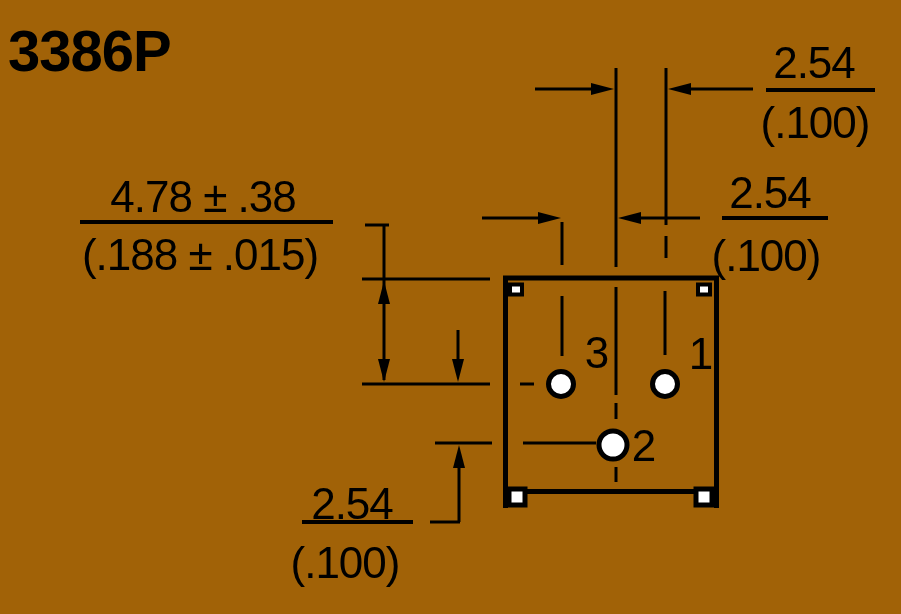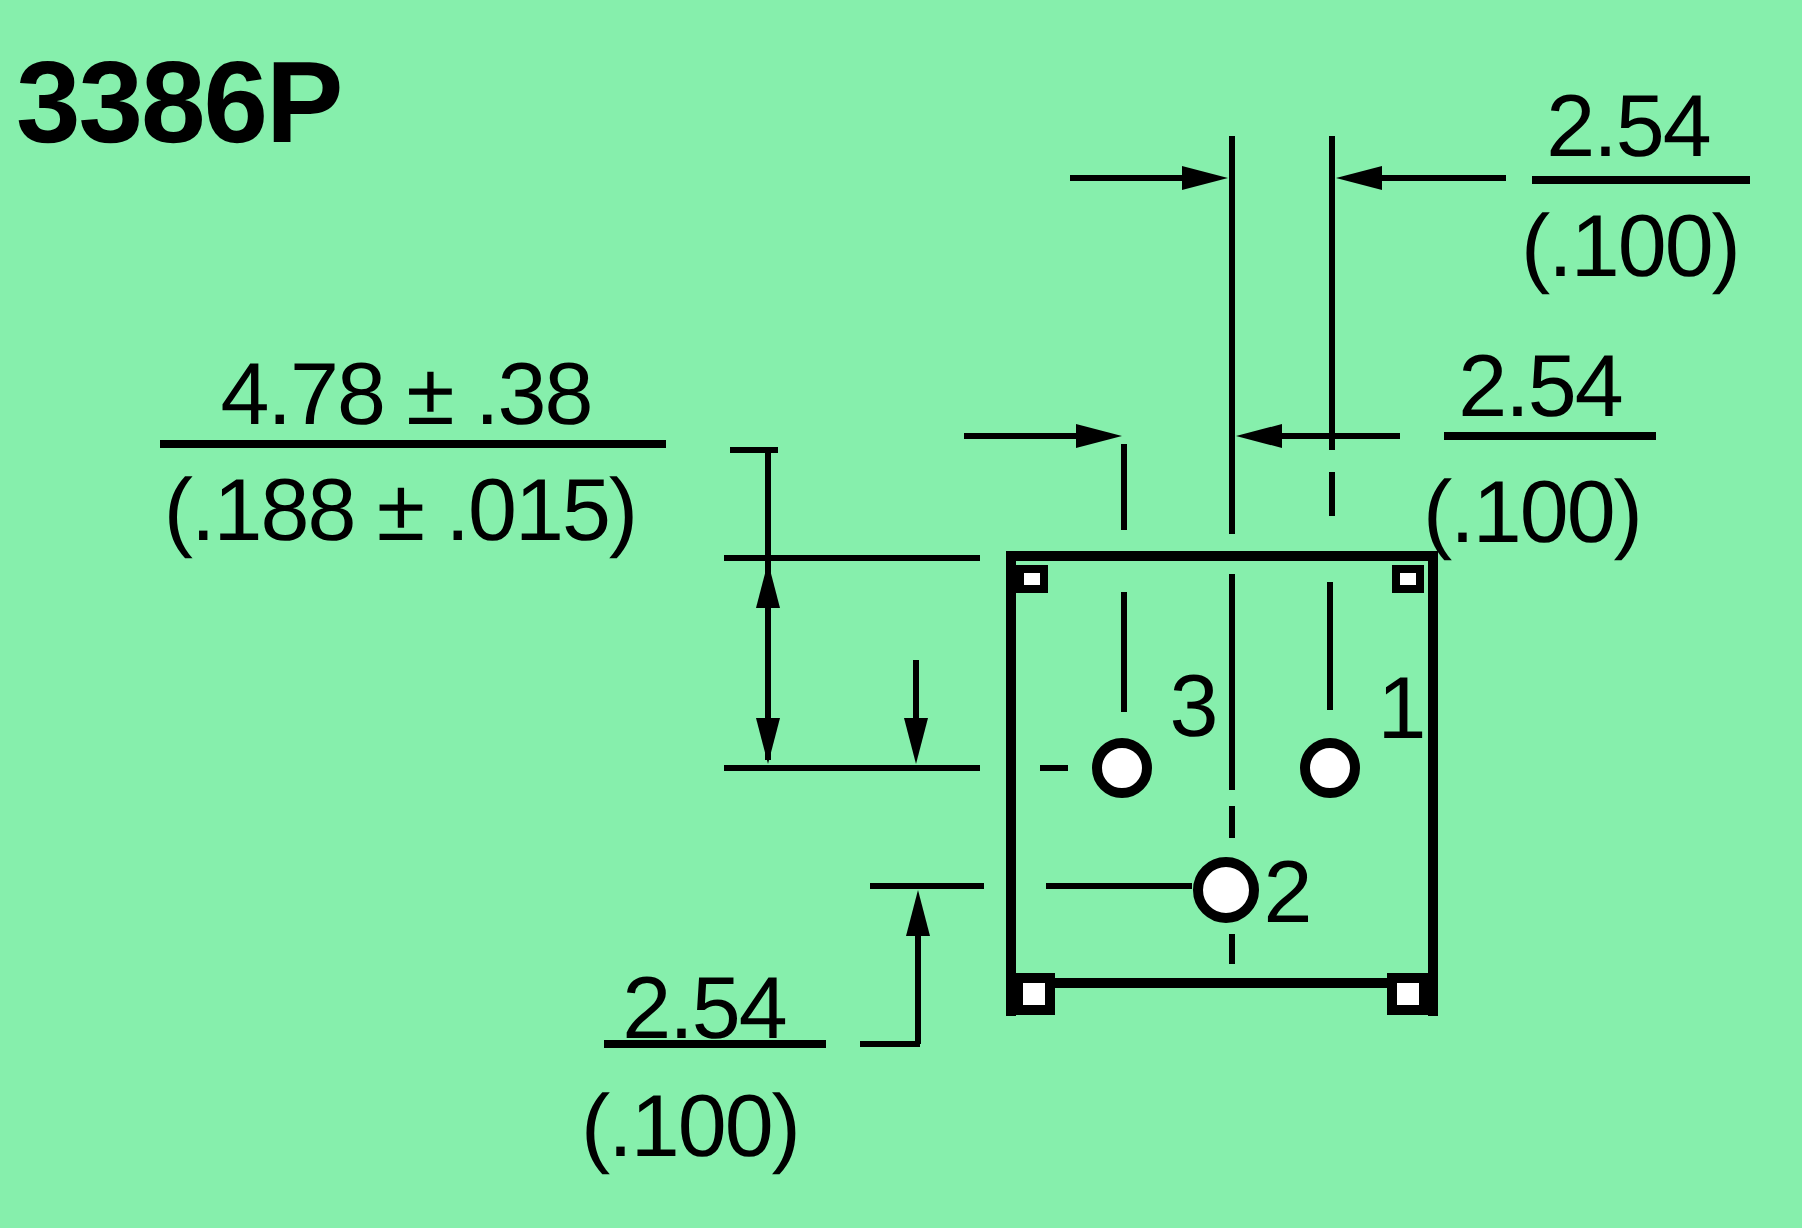--- a/index.html
+++ b/index.html
@@ -4,21 +4,21 @@
 <style>
   html, body {
     margin: 0;
     padding: 0;
     background: #ffffff;
   }
   .canvas {
     position: relative;
     width: 901px;
     height: 614px;
-    background: #86efac;
+    background: #a16207;
     overflow: hidden;
   }
   svg {
     display: block;
   }
   svg text {
     font-family: "Liberation Sans", sans-serif;
     fill: #000000;
   }
   .title-text {

